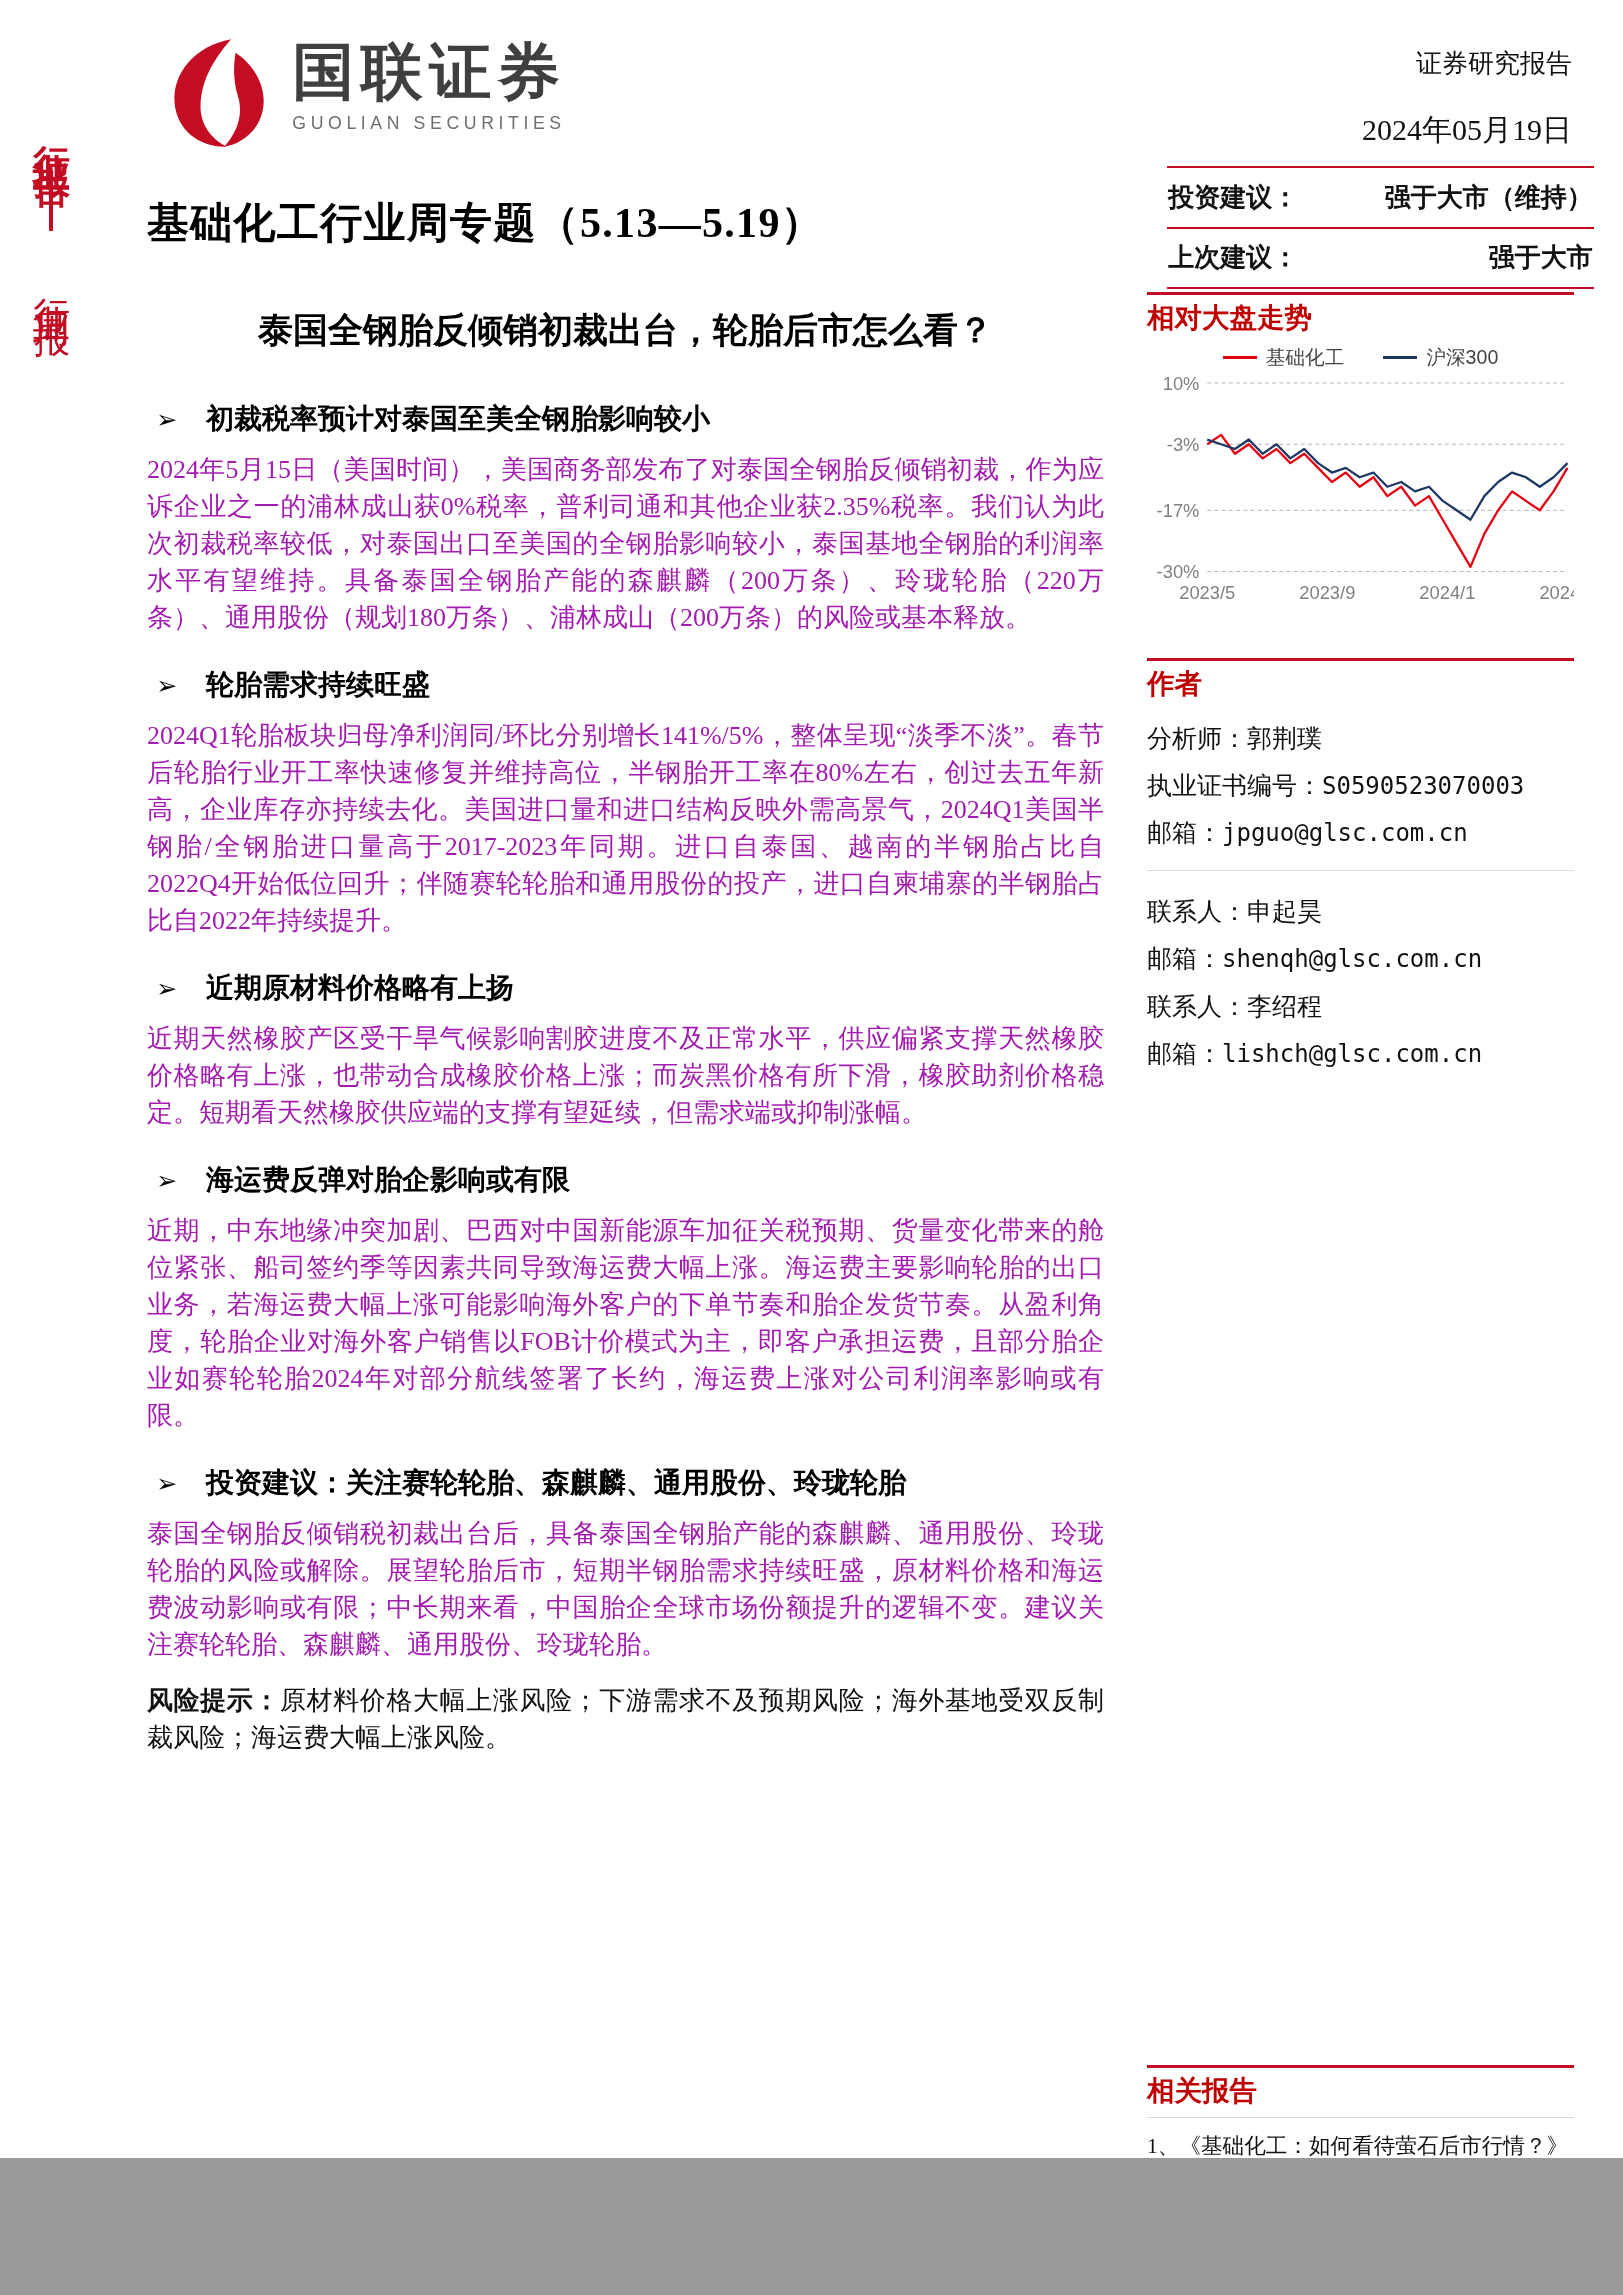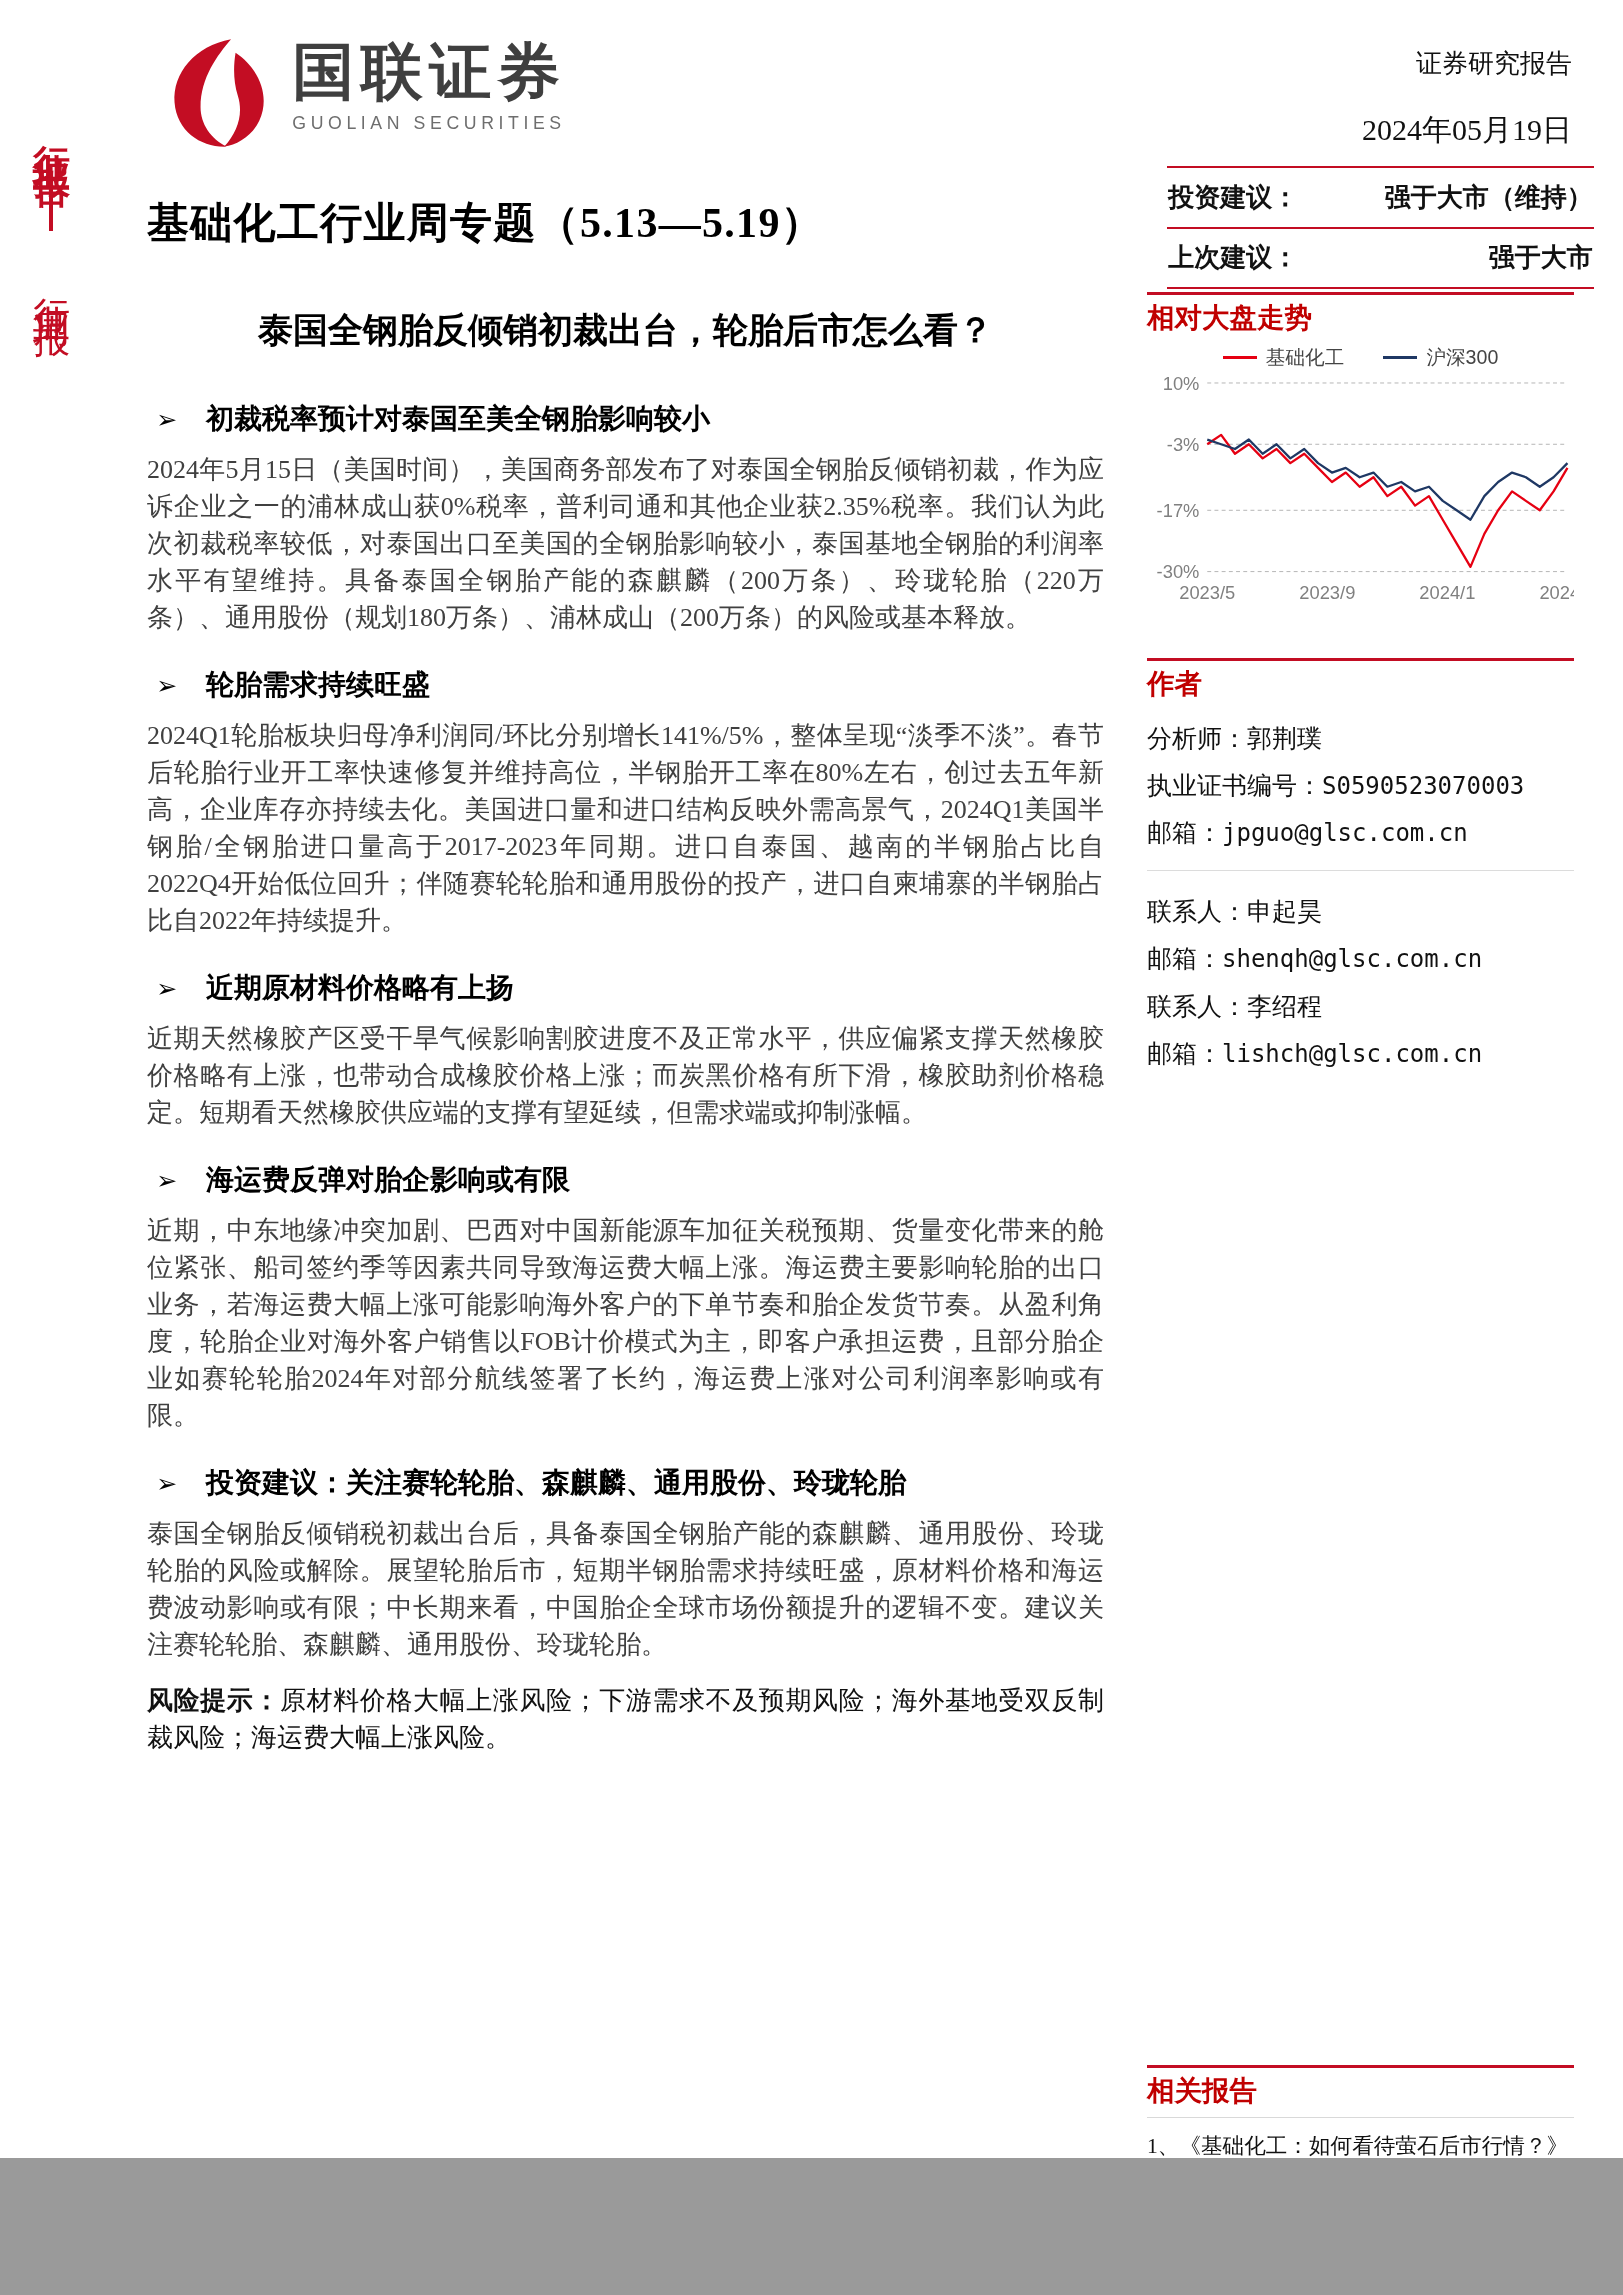--- a/index.html
+++ b/index.html
@@ -30,21 +30,21 @@
 
   
   .main-col { position:absolute; left:147px; top:195px; width:957px; }
   .main-col h1 { font-size:42px; font-weight:bold; letter-spacing:1.3px; color:#000; }
   .main-col h2 { font-size:35px; font-weight:bold; text-align:center; margin-top:56px; color:#000; }
   .sec { margin-top:29px; }
   .sec-first { margin-top:46px; }
   .sec-head { display:flex; align-items:baseline; font-size:28px; font-weight:bold; color:#000; }
   .bullet { width:59px; padding-left:9.2px; font-weight:normal; font-size:25px; flex:0 0 auto; }
   .bullet::before { content:"➢"; }
-  .sec-body { margin-top:14.4px; font-size:26px; line-height:1.42; text-align:justify; color:#404040; }
+  .sec-body { margin-top:14.4px; font-size:26px; line-height:1.42; text-align:justify; color:#a21caf; }
   .risk { margin-top:19.6px; font-size:26px; line-height:1.42; text-align:justify; }
   .risk-label { font-weight:bold; }
 
   
   .aside { position:absolute; left:1147px; width:427px; }
   .rating { top:166px; border-top:2px solid #c30d23;margin-left:20px; }
   .rating-row { display:flex; justify-content:space-between; align-items:center;
     padding:11.8px 1.3px; border-bottom:2px solid #c30d23; font-size:26px; font-weight:bold; }
   .aside-heading { border-top:3.3px solid #c30d23; color:#c00000; font-weight:bold;
     font-size:27.5px; padding-top:5px; }

